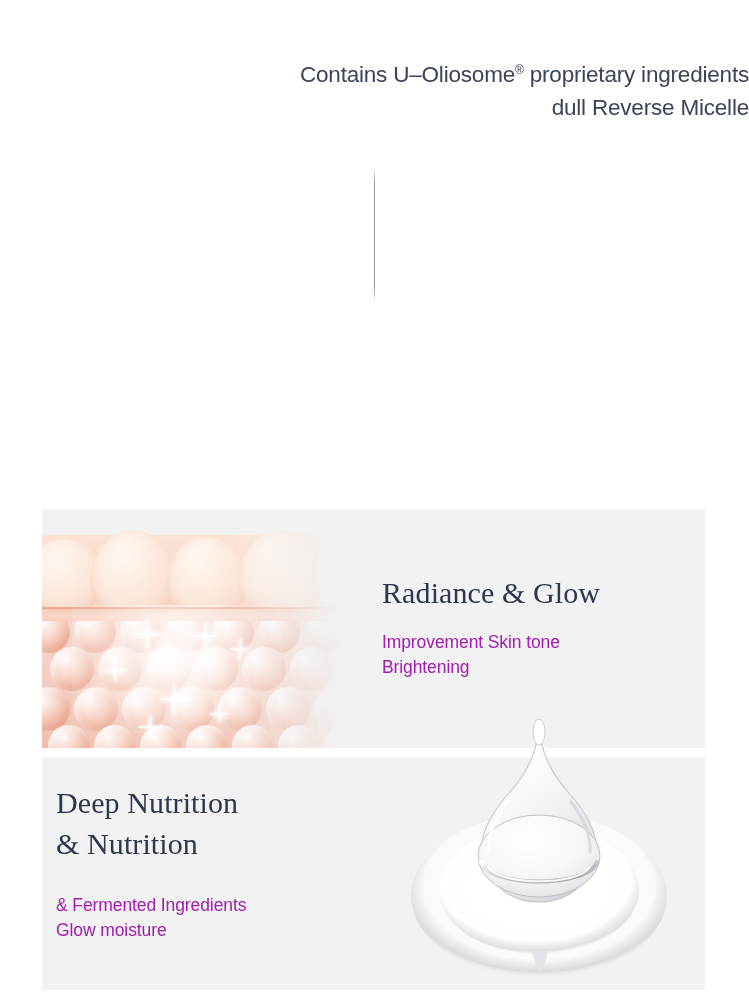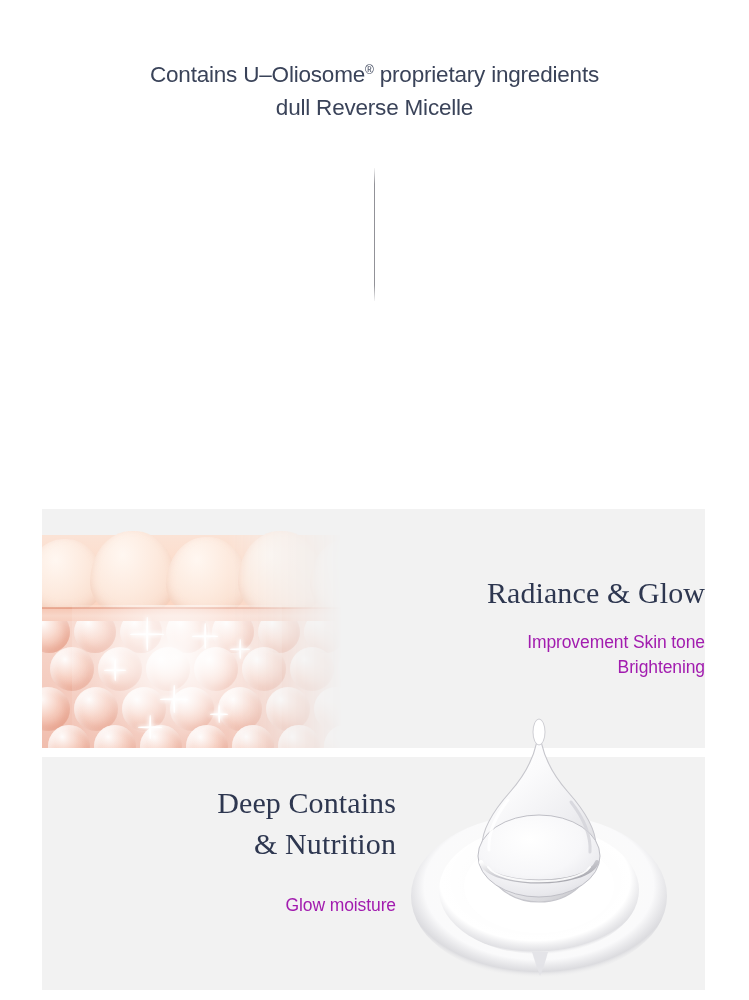--- a/index.html
+++ b/index.html
@@ -28,20 +28,21 @@
     width: 749px;
     text-align: center;
   }
   .intro-line {
     font-family: "Liberation Sans", sans-serif;
     font-size: 22.5px;
     font-weight: 400;
     line-height: 33px;
     letter-spacing: -0.2px;
     color: #3a4359;
+    text-align: right;
   }
   .reg-mark {
     font-size: 12px;
     vertical-align: super;
     line-height: 0;
   }
 
   
   .divider {
     position: absolute;
@@ -162,21 +163,21 @@
     background: #ffffff;
     left: 50%; top: 50%;
     transform: translate(-50%,-50%);
   }
   .sparkle::before { width: 100%; height: 1.6px; border-radius: 50%; box-shadow: 0 0 4px 1px rgba(255,255,255,0.95); }
   .sparkle::after  { width: 1.6px; height: 100%; border-radius: 50%; box-shadow: 0 0 4px 1px rgba(255,255,255,0.95); }
 
   
   .panel-text {
     position: absolute;
-    text-align: right;
+    text-align: left;
   }
   .radiance-text { left: 340px; top: 63px; width: 323px; }
   .hydration-text { left: 14px; top: 25px; width: 340px; }
 
   .panel-title {
     font-family: "Liberation Serif", serif;
     font-size: 30px;
     font-weight: 400;
     line-height: 41px;
     color: #2e3750;
@@ -279,24 +280,25 @@
       <div class="panel-sub">
         <div>Improvement Skin tone</div>
         <div>Brightening</div>
       </div>
     </div>
   </div>
 
   <div class="panel panel-hydration">
     <div class="panel-text hydration-text">
       <div class="panel-title">
-        <div>Deep Contains</div>
+        <div>Deep Nutrition</div>
         <div>&amp; Nutrition</div>
       </div>
       <div class="panel-sub">
+        <div>&amp; Fermented Ingredients</div>
         <div>Glow moisture</div>
       </div>
     </div>
   </div>
 
   <div class="droplet-wrap">
     <svg class="droplet-svg" viewBox="0 0 262 288" xmlns="http://www.w3.org/2000/svg" aria-hidden="true">
       <defs>
         <radialGradient id="ripple3" cx="50%" cy="44%" r="56%">
           <stop offset="0%" stop-color="#ffffff" stop-opacity="0"></stop>

